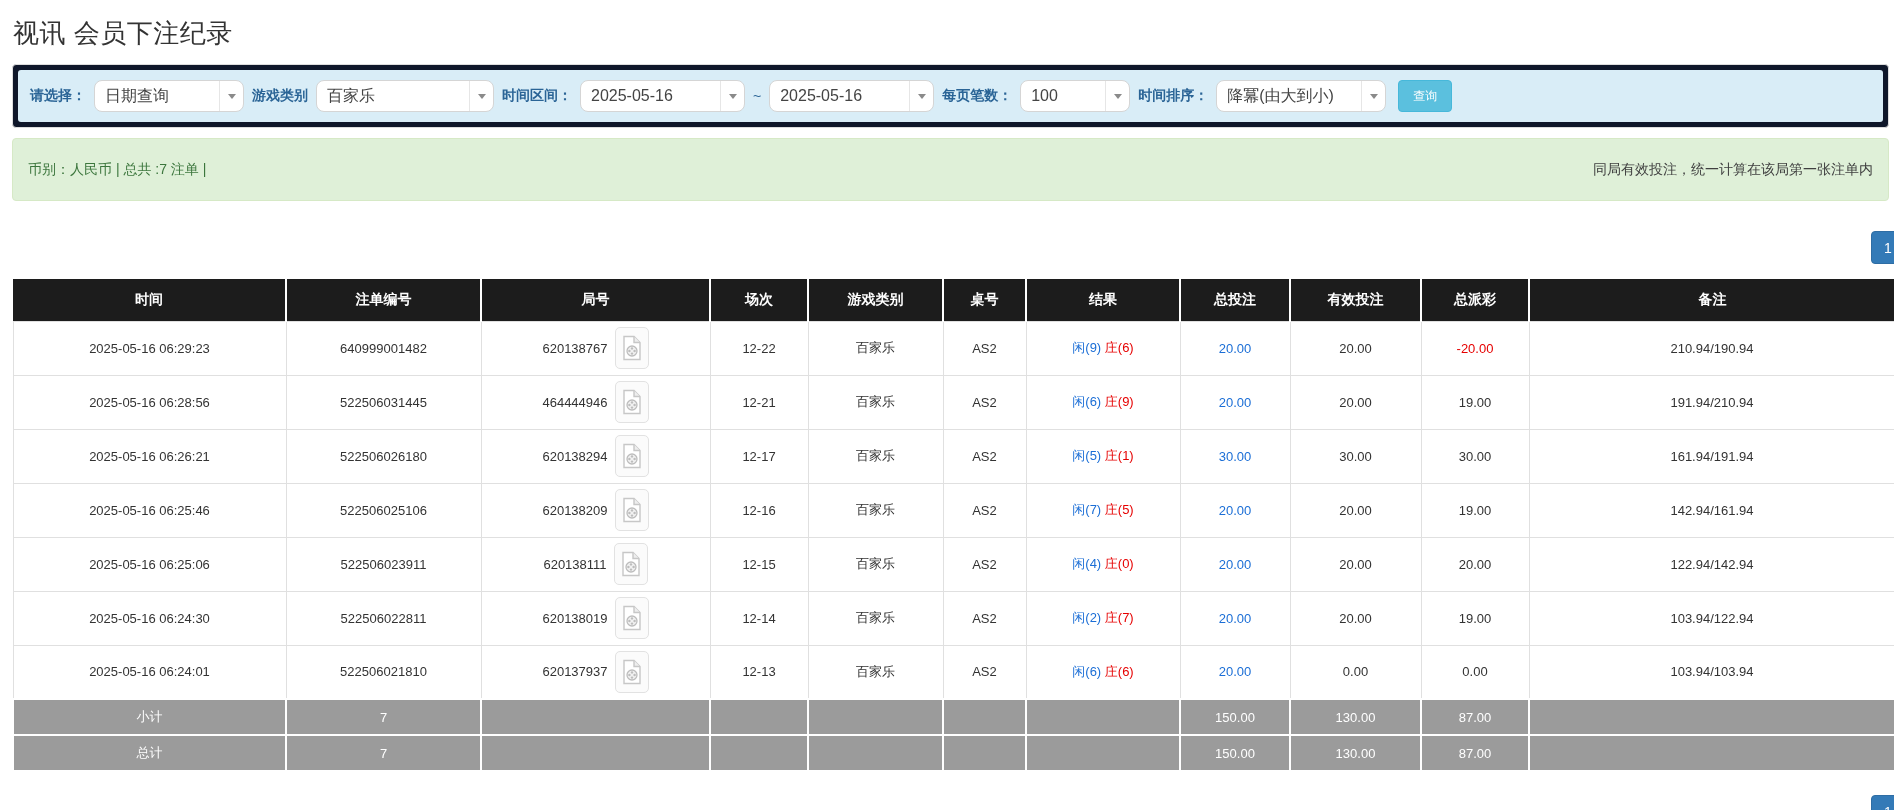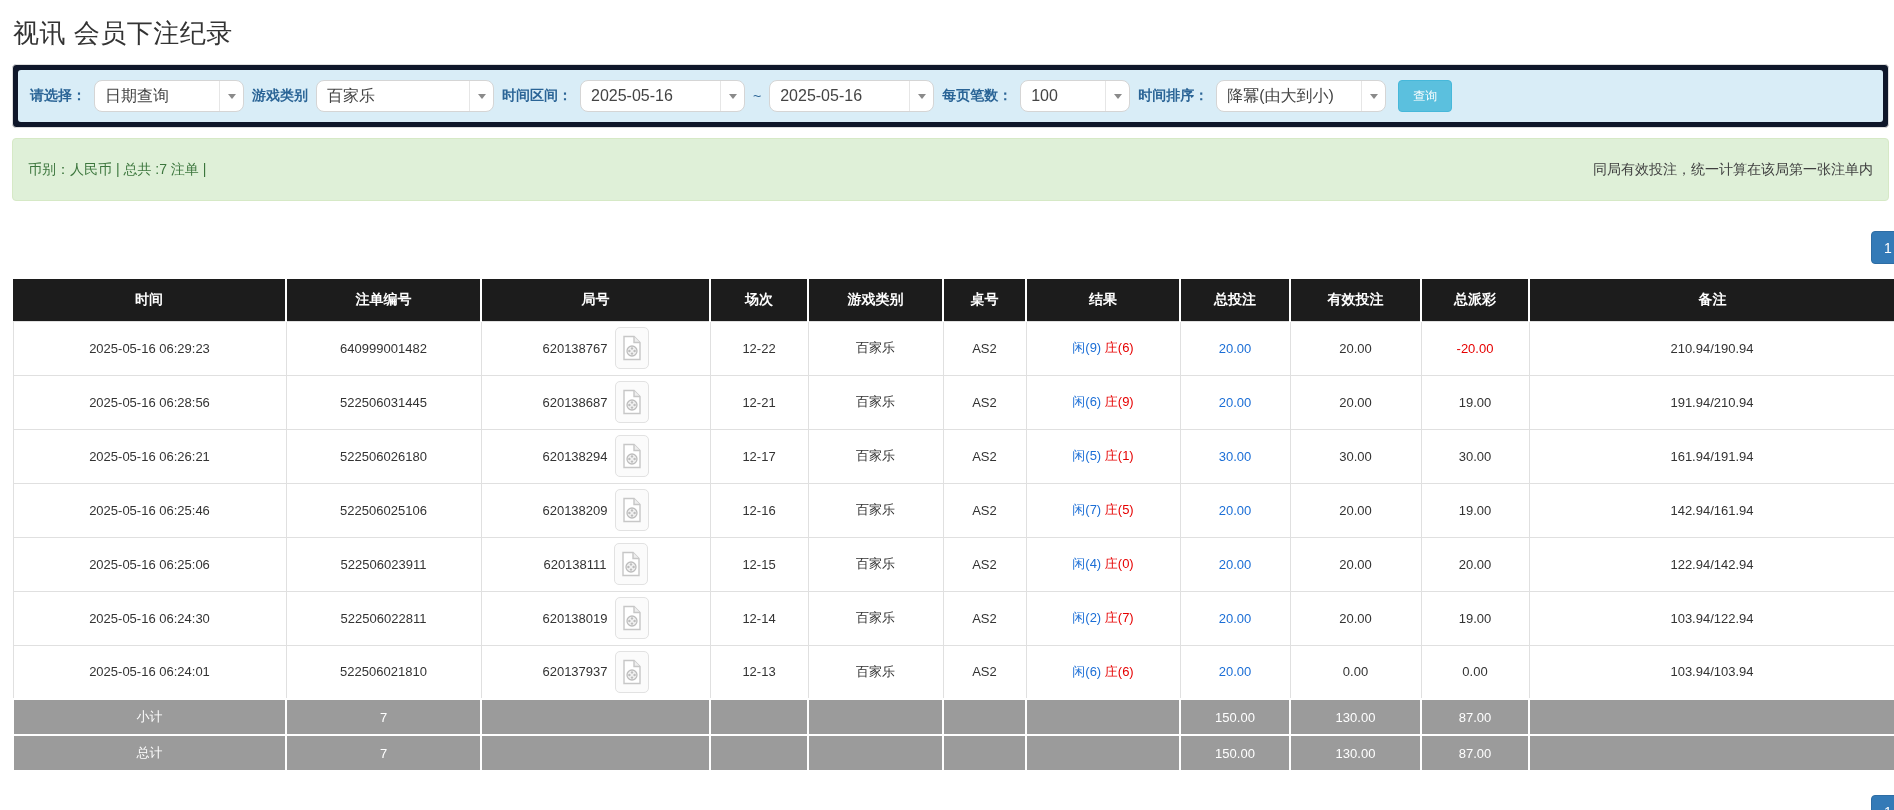--- a/index.html
+++ b/index.html
@@ -170,21 +170,21 @@
         <td><span class="blue">闲(9)</span> <span class="red">庄(6)</span></td>
         <td class="blue">20.00</td>
         <td>20.00</td>
         <td class="red">-20.00</td>
         <td>210.94/190.94</td>
       </tr>
       <tr>
         <td>2025-05-16 06:28:56</td>
         <td>522506031445</td>
         <td class="round-cell"><span class="round-wrap">
-            <span>620138687</span>
+            <span>464444946</span>
             <span class="vbtn">
               <span style="display:inline-flex">
                 <svg width="20" height="26" viewBox="0 0 20 26" fill="none">
                   <path d="M2 1.5 H12 L18 7.5 V24.5 H2 Z" fill="#fff" stroke="#c7c7c7" stroke-width="1.4"></path>
                   <path d="M12 1.5 V7.5 H18" fill="#eee" stroke="#c7c7c7" stroke-width="1.4"></path>
                   <circle cx="10" cy="16" r="5" fill="#f2f2f2" stroke="#bdbdbd" stroke-width="1.3"></circle>
                   <circle cx="10" cy="13.4" r="1.2" fill="#bdbdbd"></circle>
                   <circle cx="10" cy="18.6" r="1.2" fill="#bdbdbd"></circle>
                   <circle cx="7.4" cy="16" r="1.2" fill="#bdbdbd"></circle>
                   <circle cx="12.6" cy="16" r="1.2" fill="#bdbdbd"></circle>

